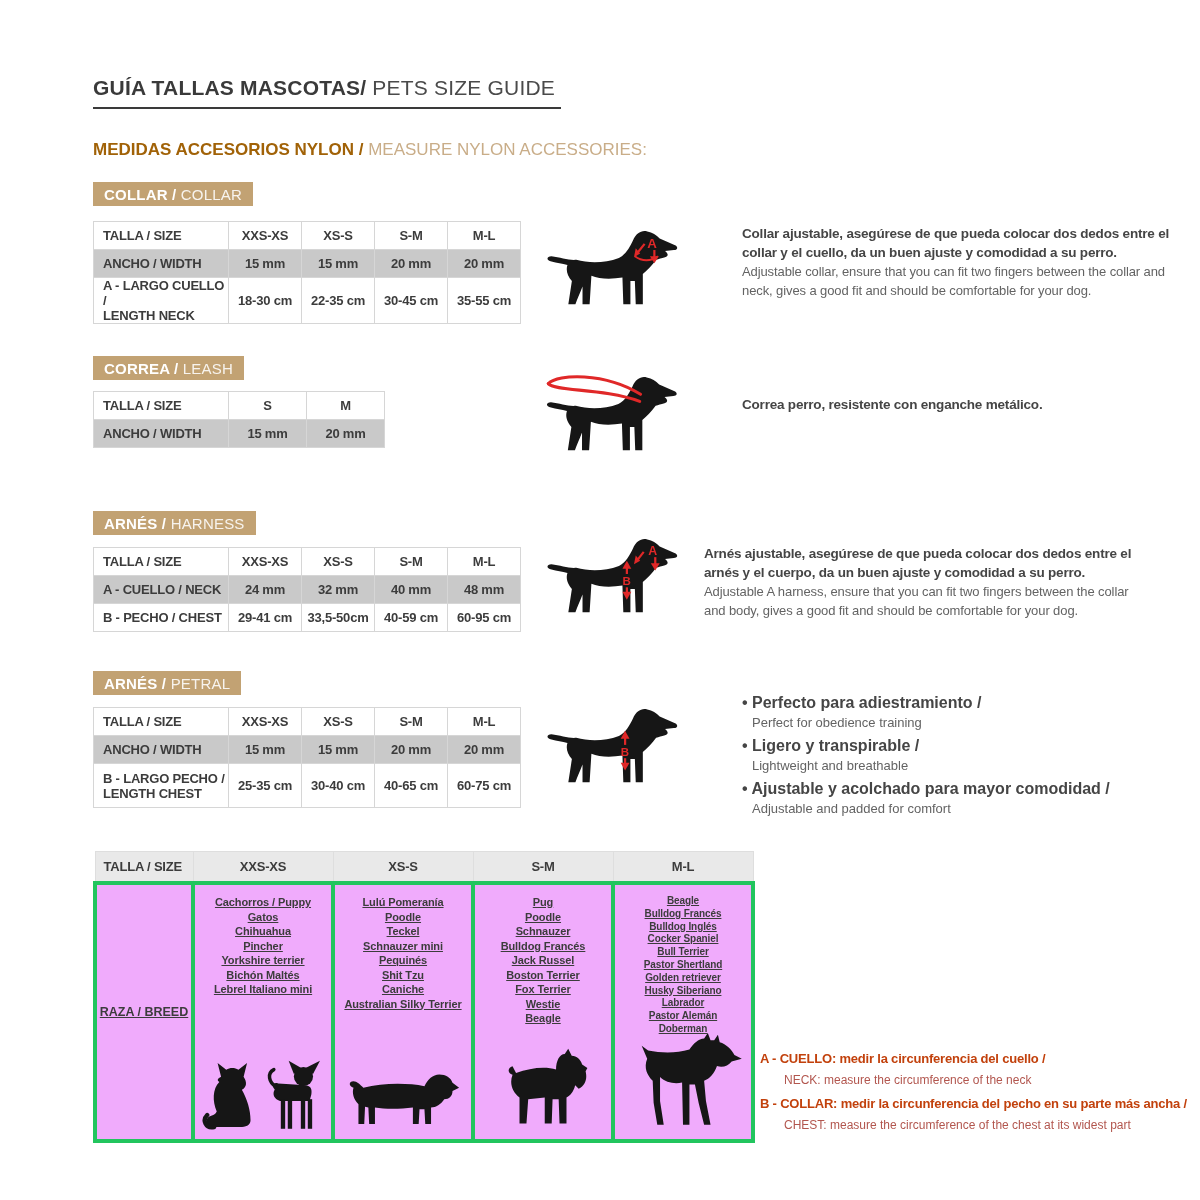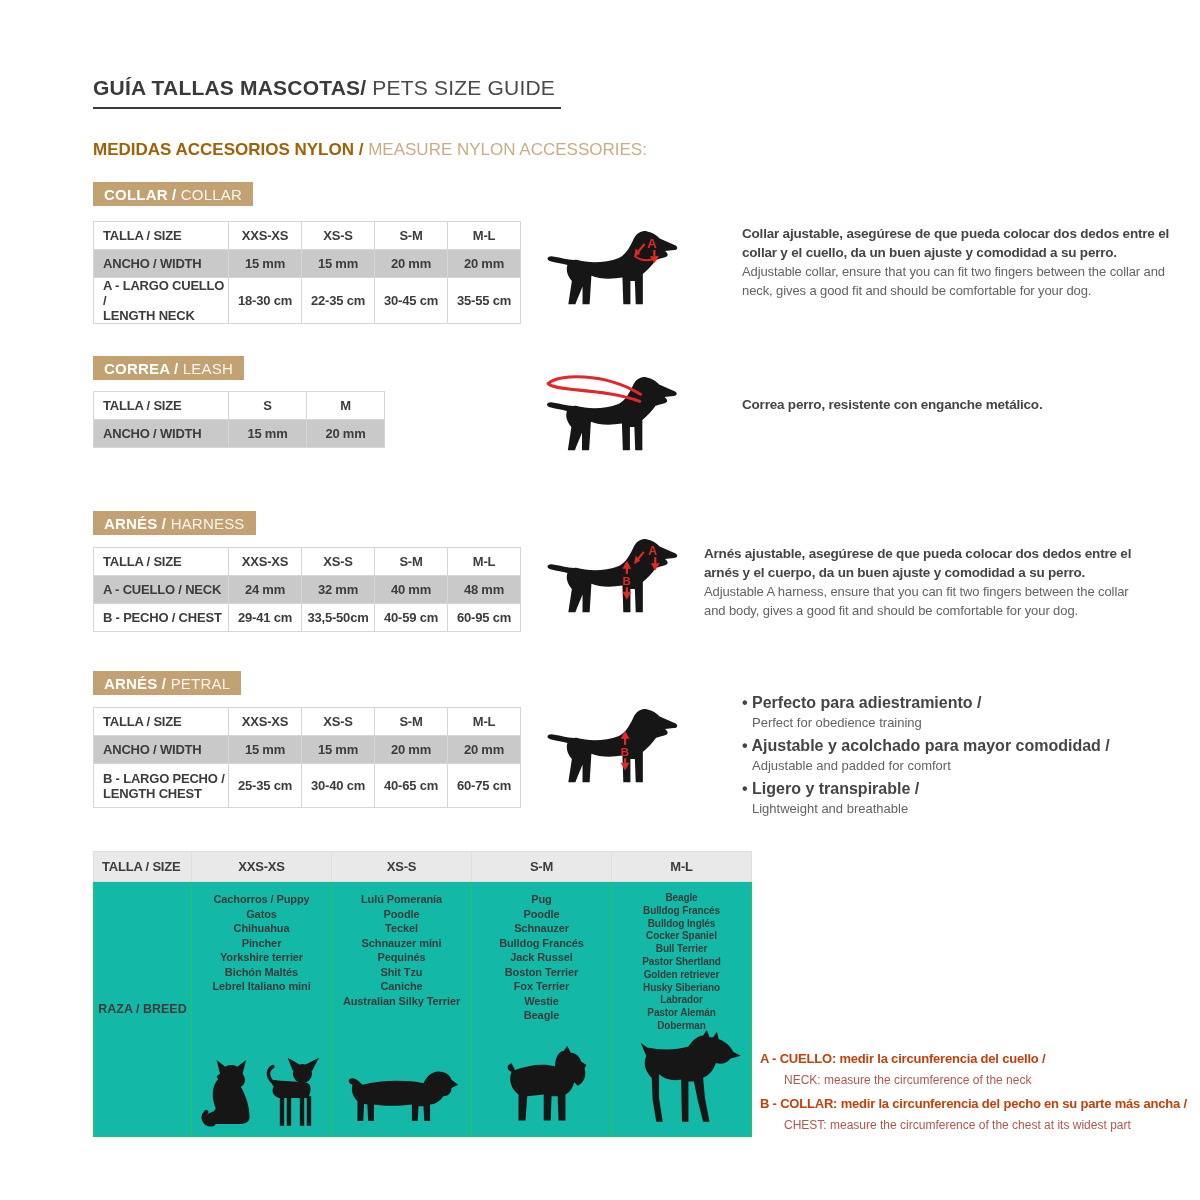--- a/index.html
+++ b/index.html
@@ -46,21 +46,21 @@
   .bullet .bes{font-weight:bold;font-size:16px;line-height:21px;color:#454545;}
   .bullet .bes::before{content:"• ";}
   .bullet .ben{font-weight:normal;font-size:13px;line-height:20px;color:#636363;padding-left:10px;}
 
   
   table.breeds{border-collapse:collapse;left:93px;table-layout:fixed;}
   .breeds th{background:#e9e9e9;border:1px solid #dedede;font-size:13px;font-weight:bold;
              height:27px;text-align:center;letter-spacing:-.2px;}
   .breeds th.first{text-align:left;padding-left:8px;width:88px;}
   .breeds th.colw{width:137px;}
-  .breeds td{border:1px solid #22c55e;vertical-align:top;position:relative;height:252px;background:#14b8a6;}
+  .breeds td{border:4px solid #22c55e;vertical-align:top;position:relative;height:252px;background:#f0abfc;text-decoration:underline;}
   .breeds td.rowlabel{vertical-align:middle;text-align:center;font-weight:bold;font-size:12.5px;line-height:17px;}
   .breed-list{padding-top:9px;text-align:center;font-weight:bold;font-size:11px;line-height:14.5px;
               white-space:pre-line;letter-spacing:-.1px;}
   .breed-list.small{font-size:10px;line-height:12.8px;}
   .sil{position:absolute;bottom:5px;left:50%;transform:translateX(-50%);}
   .sil-pair{display:flex;gap:8px;align-items:flex-end;}
 
   
   .anns{left:760px;top:1048px;width:436px;}
   .ann{margin-bottom:3px;}
@@ -248,26 +248,26 @@
   <text class="mark" x="88" y="66" font-size="13">B</text>
   <path class="redline" d="M93,69 L93,75" stroke-width="2.5"></path>
   <polygon class="redfill" points="93,83 88,74 98,74"></polygon>
 </svg>
 <div class="abs bullets" style="left:742px;top:692px;">
   <div class="bullet">
     <div class="bes">Perfecto para adiestramiento /</div>
     <div class="ben">Perfect for obedience training</div>
   </div>
   <div class="bullet">
+    <div class="bes">Ligero y transpirable /</div>
+    <div class="ben">Lightweight and breathable</div>
+  </div>
+  <div class="bullet">
     <div class="bes">Ajustable y acolchado para mayor comodidad /</div>
     <div class="ben">Adjustable and padded for comfort</div>
-  </div>
-  <div class="bullet">
-    <div class="bes">Ligero y transpirable /</div>
-    <div class="ben">Lightweight and breathable</div>
   </div>
 </div>
 
 <table class="abs breeds" style="top:851px;">
   <tbody>
       <tr>
     <th class="first">TALLA / SIZE</th>
     <th class="colw">XXS-XS</th>
     <th class="colw">XS-S</th>
     <th class="colw">S-M</th>

